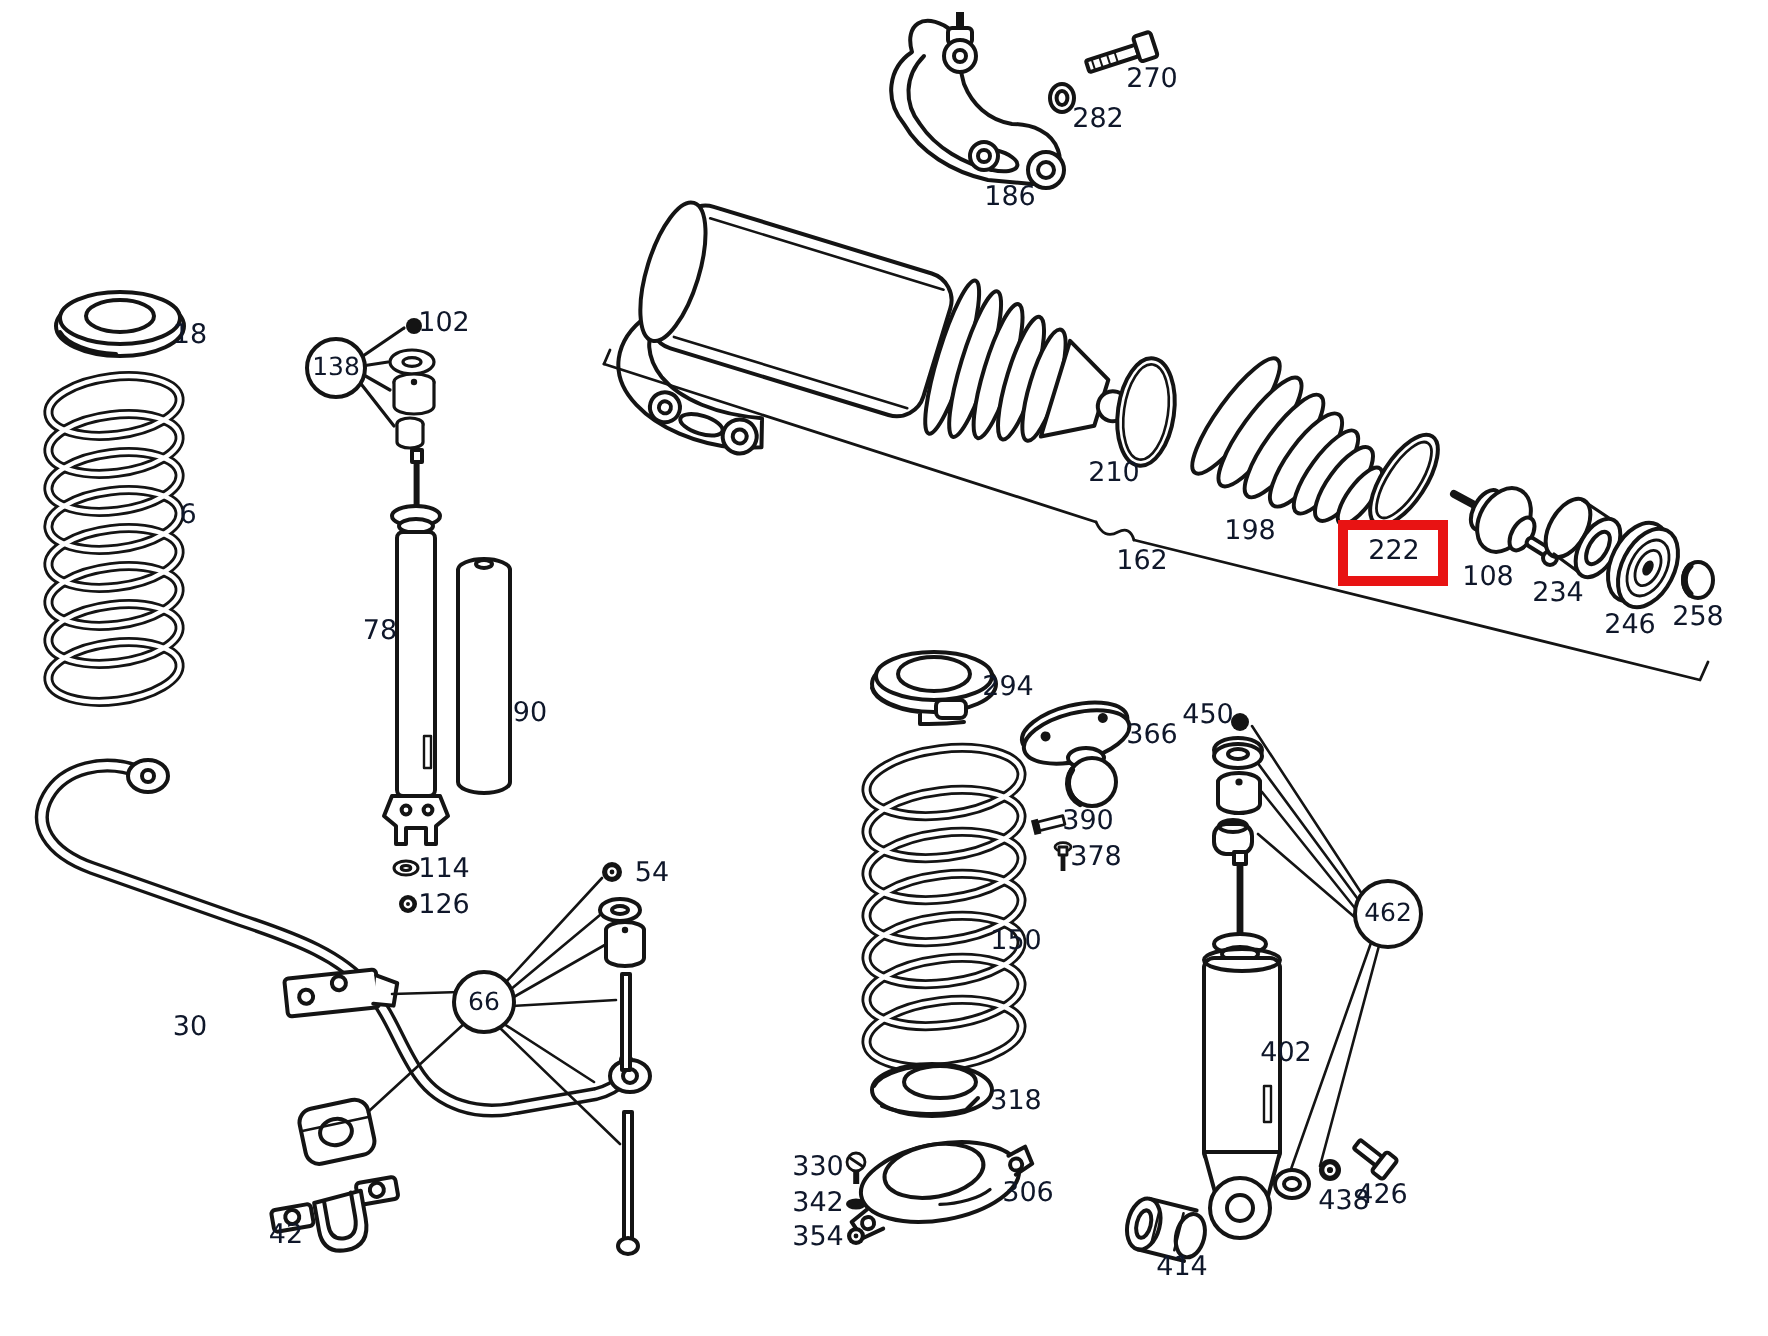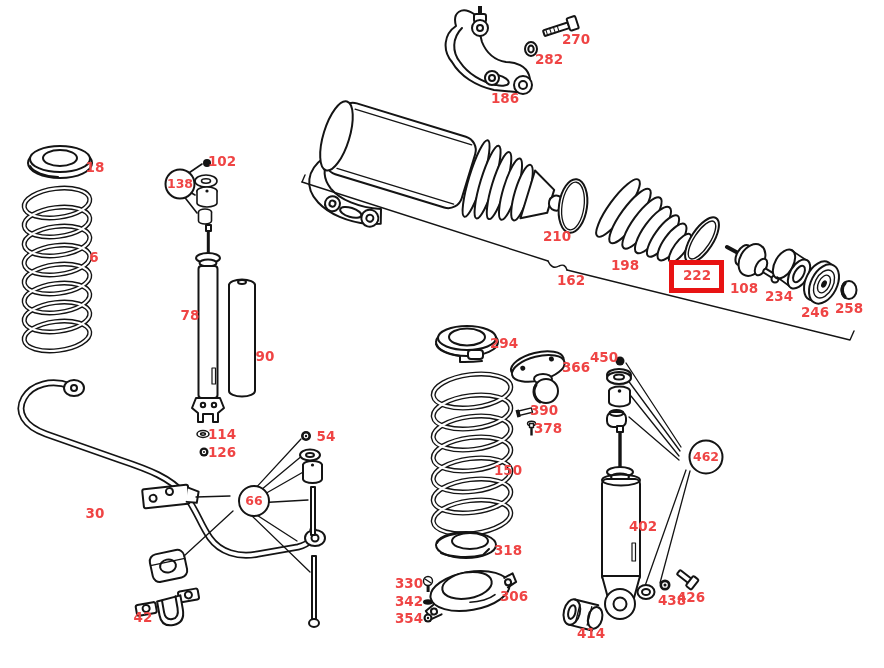--- a/index.html
+++ b/index.html
@@ -4,28 +4,27 @@
 <style>
   html,body{margin:0;padding:0;background:#fff;}
   .stage{
     position:relative;width:884px;height:668px;background:#fff;overflow:hidden;
     font-family:"DejaVu Sans","Liberation Sans",sans-serif;
   }
   .stage svg{position:absolute;left:0;top:0;}
   .label-layer{position:absolute;left:0;top:0;width:100%;height:100%;}
   .plabel{
     position:absolute;transform:translate(-50%,-50%);
-    font-weight:700;font-size:13.5px;color:#ef4444;white-space:nowrap;
+    font-weight:400;font-size:13.5px;color:#0f172a;white-space:nowrap;
     letter-spacing:0px;line-height:1;
   }
   .plabel.circled{
     display:flex;align-items:center;justify-content:center;
     background:#fff;border:2.2px solid #141414;border-radius:50%;
     font-size:12.5px;
-    margin-left:12px;
   }
   .highlight-box{
     position:absolute;border-style:solid;background:transparent;
     box-sizing:border-box;
   }
 </style>
 </head>
 <body>
 
 <div class="stage">

